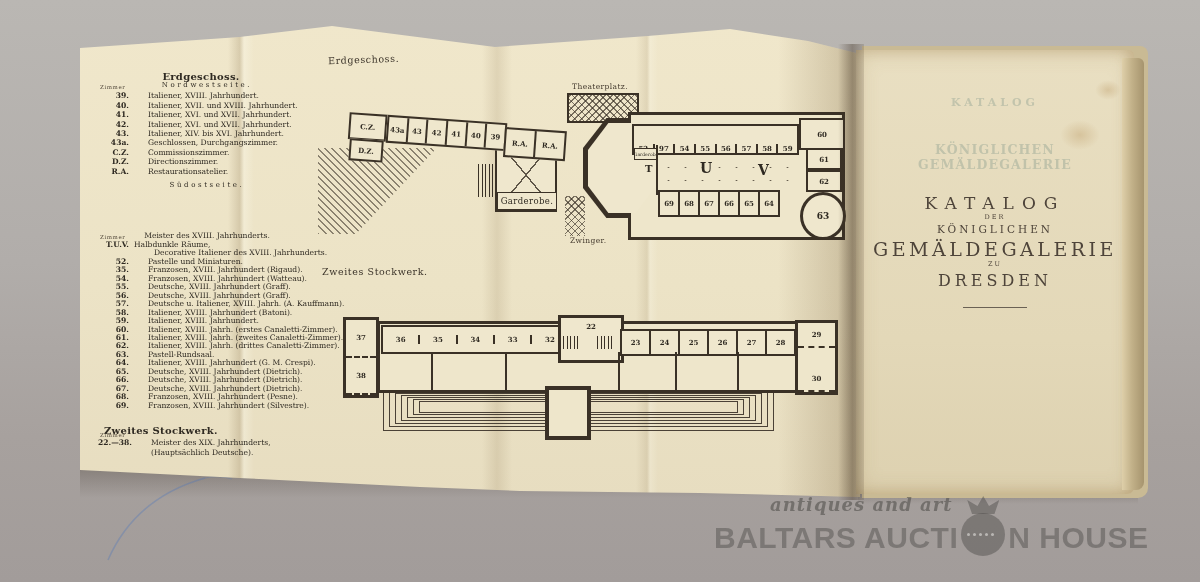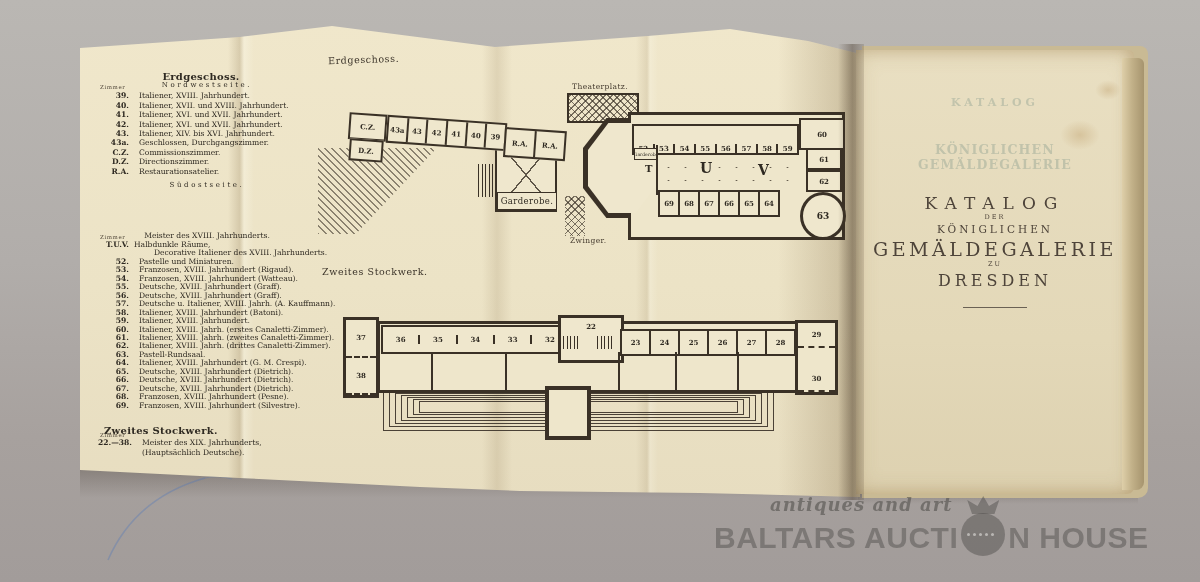--- a/index.html
+++ b/index.html
@@ -23,21 +23,21 @@
 
   
   .legend{left:92px;top:72px;width:215px;color:#2f2a22;z-index:5;font-size:7.6px;line-height:9.4px;}
   .lg-title{font-weight:bold;font-size:10px;text-align:center;width:170px;margin-left:24px;letter-spacing:.3px;}
   .lg-row{position:relative;height:10px;}
   .zimmer{position:absolute;left:8px;top:2px;font-size:5.5px;letter-spacing:.6px;color:#544a3c;}
   .spaced{display:block;text-align:center;font-size:7px;letter-spacing:2.6px;margin-left:30px;width:170px;}
   .entries{white-space:nowrap;}
   .entry{display:flex;}
   .entry .num{width:37px;text-align:right;font-weight:bold;flex:0 0 37px;}
-  .entry .txt{margin-left:10px;}
+  .entry .txt{margin-left:19px;}
   .s2 .entry{line-height:8.45px;}
   .tuv{display:flex;white-space:nowrap;}
   .tuv .num{width:37px;text-align:right;font-weight:bold;flex:0 0 37px;}
   .tuv .txt{margin-left:5px;}
   .tuv2{margin-left:62px;white-space:nowrap;}
   .lg-title2{font-weight:bold;font-size:10px;width:170px;margin-left:12px;text-align:center;letter-spacing:.3px;}
   .s3 .txt{white-space:normal;width:172px;}
 
   
   .plan-label{font-size:9.5px;letter-spacing:.6px;color:#3c342a;z-index:5;}
@@ -181,21 +181,21 @@
       <span class="txt">Halbdunkle Räume,</span>
     </div>
     <div class="tuv2" style="line-height:8.45px;">Decorative Italiener des XVIII. Jahrhunderts.</div>
     <div class="entries s2">
 
     <div class="entry">
         <span class="num">52.</span>
         <span class="txt">Pastelle und Miniaturen.</span>
       </div>
         <div class="entry">
-        <span class="num">53.</span>
+        <span class="num">35.</span>
         <span class="txt">Franzosen, XVIII. Jahrhundert (Rigaud).</span>
       </div>
         <div class="entry">
         <span class="num">54.</span>
         <span class="txt">Franzosen, XVIII. Jahrhundert (Watteau).</span>
       </div>
         <div class="entry">
         <span class="num">55.</span>
         <span class="txt">Deutsche, XVIII. Jahrhundert (Graff).</span>
       </div>
@@ -300,21 +300,21 @@
 
   <div class="abs crosshatch" style="left:567px;top:93px;width:72px;height:30px;border:2px solid var(--ink);z-index:2;box-sizing:border-box;"></div>
   <div class="abs octo-outer" style="left:583px;top:118px;width:78px;height:100px;z-index:3;"></div>
   <div class="abs octo-inner" style="left:588px;top:123px;width:68px;height:90px;z-index:4;"></div>
   <div class="abs crosshatch" style="left:565px;top:196px;width:20px;height:40px;z-index:4;"></div>
 
   <div class="abs rightwing"></div>
   <div class="abs cellrow" style="left:632px;top:124px;width:163px;height:27px;align-items:flex-end;">
 
   <span class="cell">52</span>
-      <span class="cell">53</span>
+      <span class="cell">97</span>
       <span class="cell">54</span>
       <span class="cell">55</span>
       <span class="cell">56</span>
       <span class="cell">57</span>
       <span class="cell">58</span>
       <span class="cell">59</span>
     </div>
   <div class="abs roombox" style="left:799px;top:118px;width:42px;height:28px;">60</div>
   <div class="abs" style="left:806px;top:148px;width:36px;height:44px;z-index:4;display:flex;flex-direction:column;">
 

